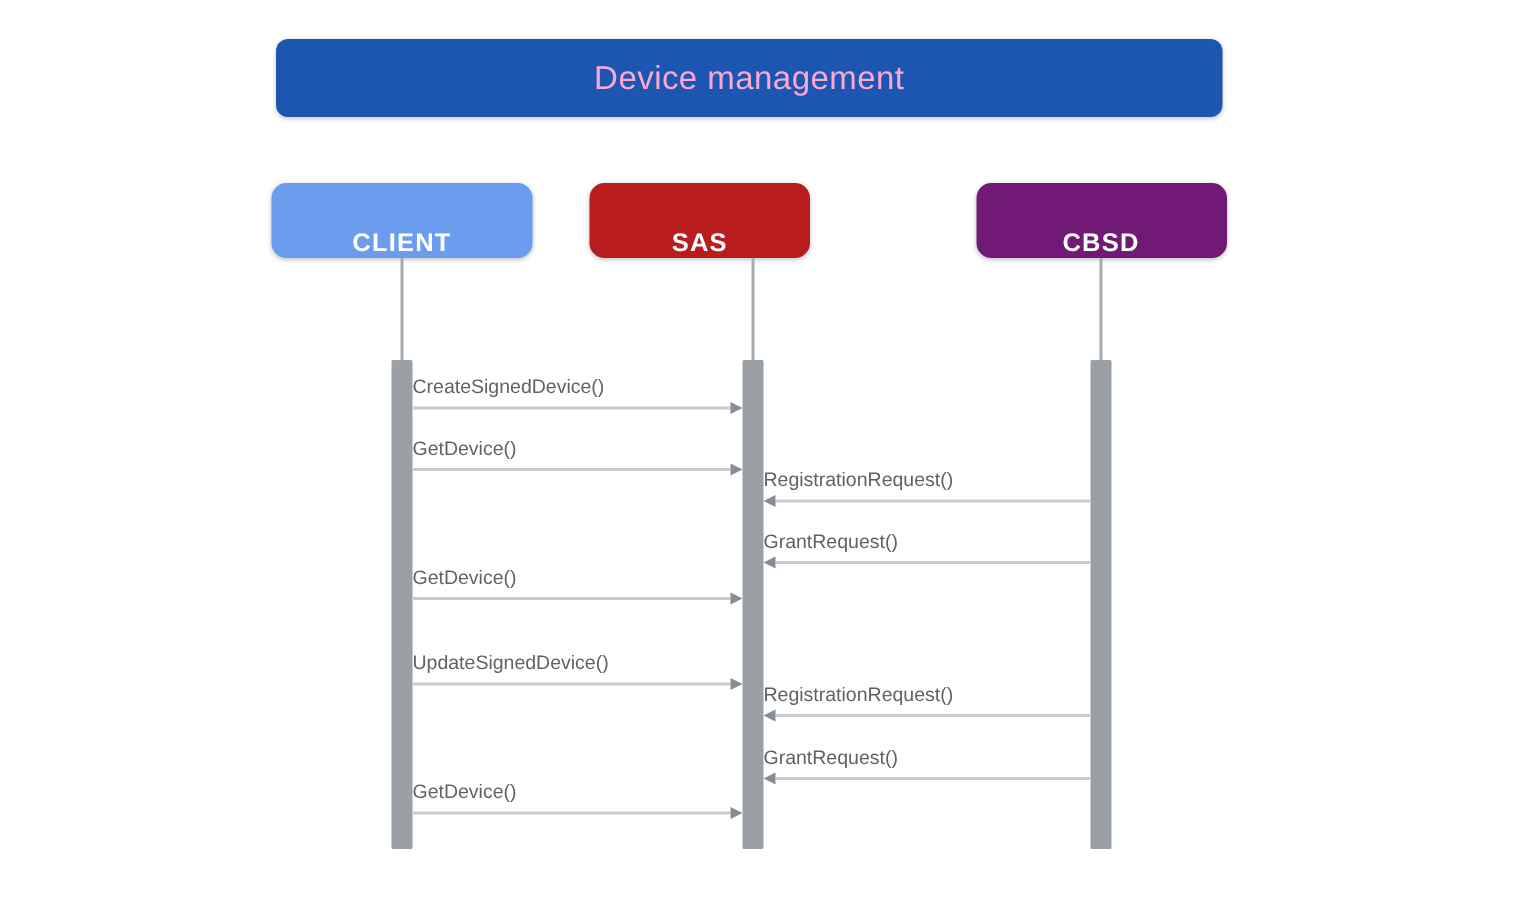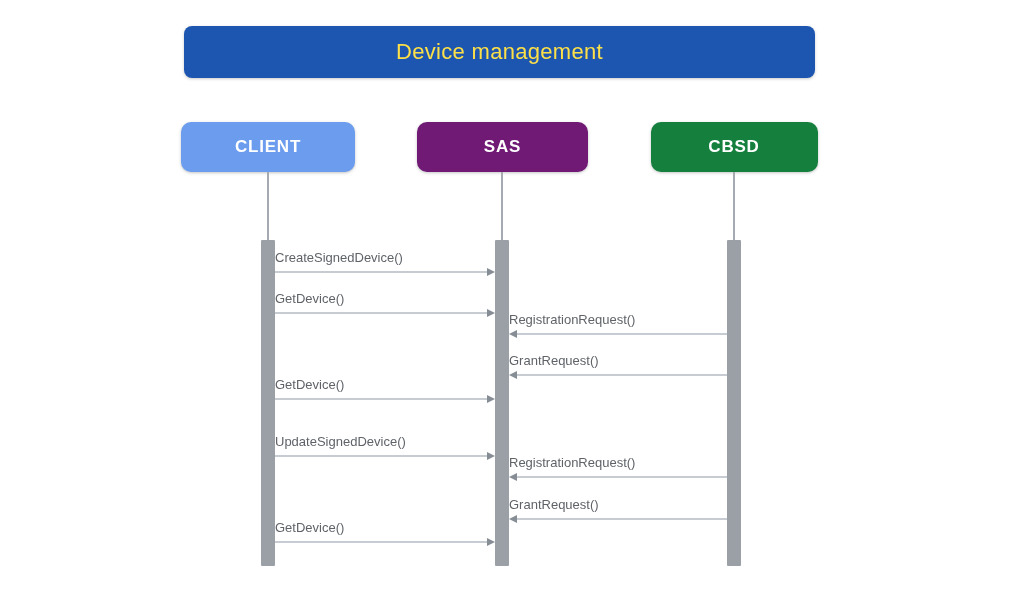--- a/index.html
+++ b/index.html
@@ -12,32 +12,32 @@
   #stage {
     position: relative;
     width: 1024px; height: 600px;
     background: #ffffff;
   }
   .title-bar {
     position: absolute;
     left: 184px; top: 26px; width: 631px; height: 52px;
     background: var(--title-bg);
     border-radius: 8px;
-    color: #fde047;
+    color: #f9a8d4;
     font-size: 22px;
     letter-spacing: 0.3px;
     text-align: center;
     line-height: 52px;
     box-shadow: 0 1px 3px rgba(60,64,67,0.28);
   }
   .actor {
     position: absolute;
     top: 122px; height: 50px;
     border-radius: 10px;
-    display: flex; align-items: center; justify-content: center;
+    display: flex; align-items: flex-end; justify-content: center;
     box-shadow: 0 1px 3px rgba(60,64,67,0.30);
   }
   .actor-label {
     color: #ffffff;
     font-size: 17px;
     font-weight: 700;
     letter-spacing: 0.8px;
   }
   .lifeline {
     position: absolute;
@@ -76,26 +76,26 @@
 <body>
 
 <div id="stage">
   <div class="title-bar">Device management</div>
 
 <div class="actor" style="left: 181px; width: 174px; background: rgb(107, 156, 238);">
       <div class="actor-label">CLIENT</div>
     </div>
     <div class="lifeline" style="left: 267px;"></div>
     <div class="activation-bar" style="left: 261px;"></div>
-    <div class="actor" style="left: 417px; width: 171px; background: #701a75;">
+    <div class="actor" style="left: 393px; width: 147px; background: #b91c1c;">
       <div class="actor-label">SAS</div>
     </div>
     <div class="lifeline" style="left: 501px;"></div>
     <div class="activation-bar" style="left: 495px;"></div>
-    <div class="actor" style="left: 650.5px; width: 167px; background: #15803d;">
+    <div class="actor" style="left: 650.5px; width: 167px; background: #701a75;">
       <div class="actor-label">CBSD</div>
     </div>
     <div class="lifeline" style="left: 733px;"></div>
     <div class="activation-bar" style="left: 727px;"></div>
     <div class="msg-label" style="left: 275px; width: 220px; top: 250px;">CreateSignedDevice()</div>
     <div class="msg-line" style="left: 275px; width: 212px; top: 271px;"></div>
     <div class="msg-head head-right" style="left: 487px; top: 268px;"></div>
     <div class="msg-label" style="left: 275px; width: 220px; top: 291px;">GetDevice()</div>
     <div class="msg-line" style="left: 275px; width: 212px; top: 312px;"></div>
     <div class="msg-head head-right" style="left: 487px; top: 309px;"></div>

